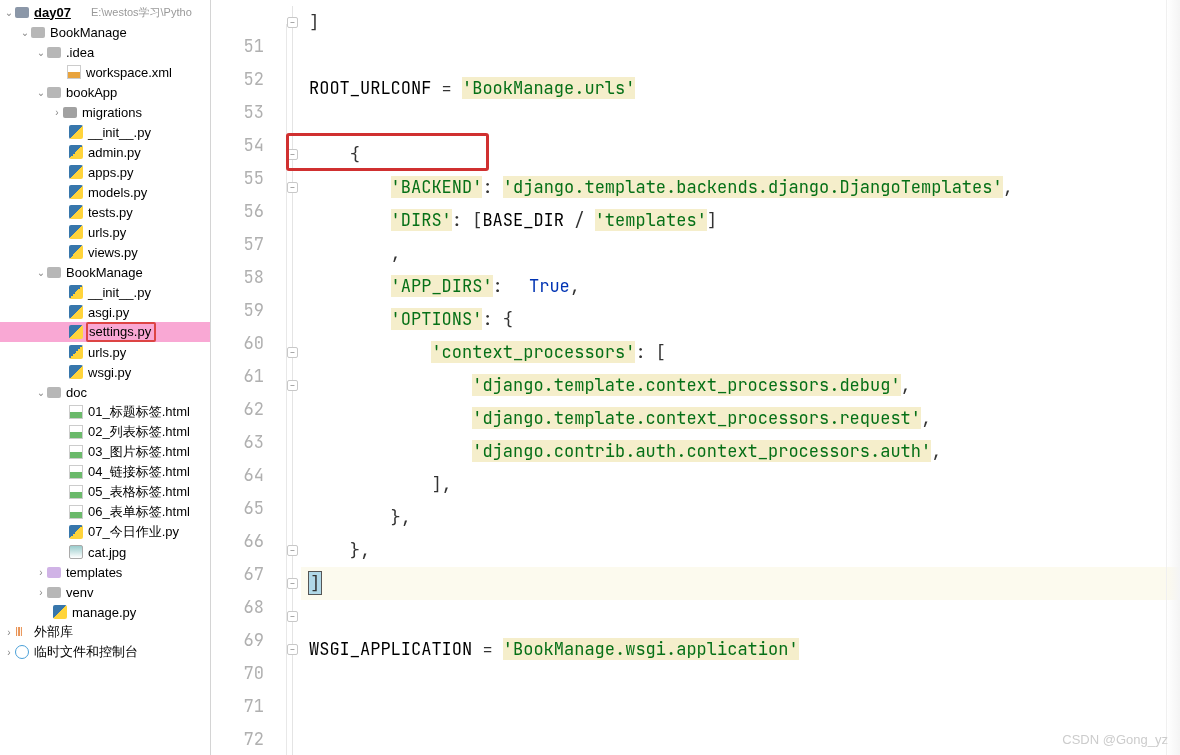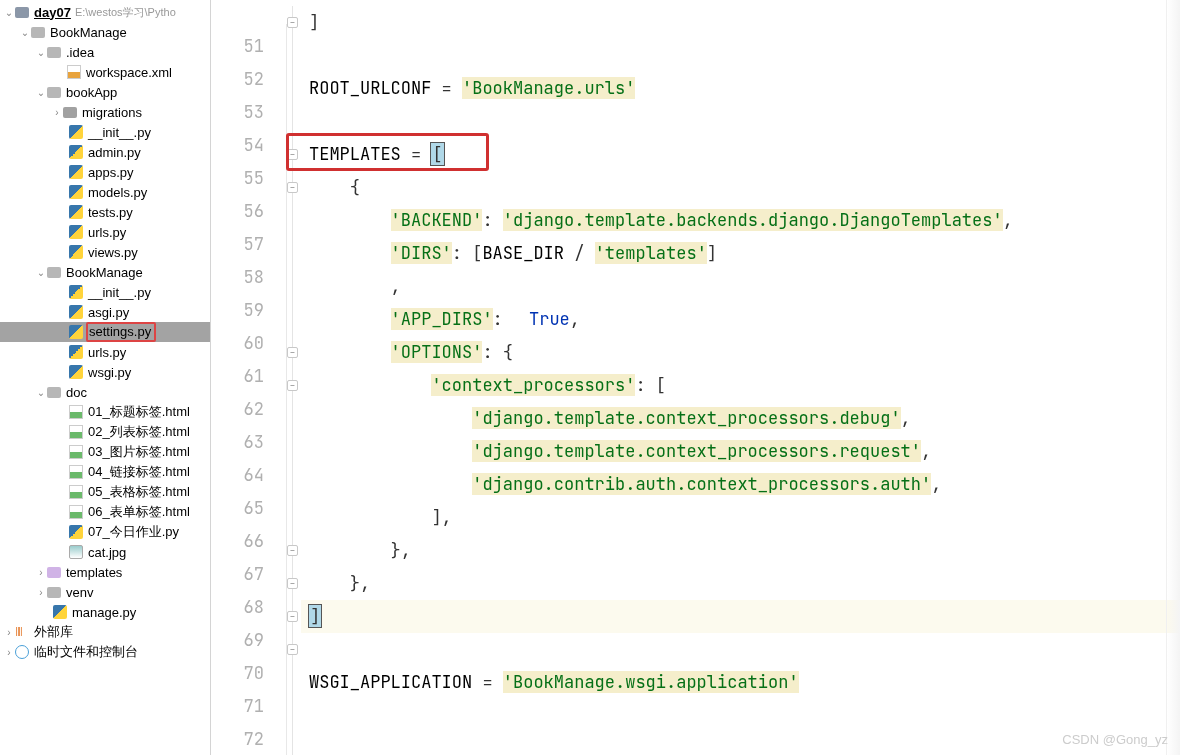--- a/index.html
+++ b/index.html
@@ -2,39 +2,39 @@
 <html><head>
 <meta charset="utf-8">
 <style>
 * { box-sizing: border-box; margin: 0; padding: 0; }
 body { font-family: "Segoe UI", Arial, sans-serif; font-size: 13px; background: #fff; color: #333; overflow: hidden; width: 1180px; height: 755px; position: relative; }
 .container { display: flex; height: 100%; }
 
 
 .sidebar { width: 211px; background: #fff; border-right: 1px solid #d4d4d4; overflow: hidden; padding-top: 2px; }
 .tree-item { display: flex; align-items: center; height: 20px; white-space: nowrap; cursor: pointer; padding-right: 4px; }
-.tree-item.selected { background: #a3a3a3; }
+.tree-item.selected { background: #f9a8d4; }
 .arrow { width: 10px; text-align: center; color: #888; font-size: 10px; user-select: none; flex-shrink: 0; }
 .ficon { width: 16px; height: 16px; margin-right: 4px; display: inline-flex; align-items: center; justify-content: center; font-size: 11px; flex-shrink: 0; }
 .folder-icon { background: #b7b7b7; border-radius: 2px; width: 14px; height: 11px; position: relative; }
 .folder-icon.proj { background: #8b97a8; }
 .folder-icon.pkg { background: #a1a1a1; }
 .folder-icon.tpl { background: #d0b3e6; }
 .py-icon { width: 14px; height: 14px; background: linear-gradient(135deg,#3776ab 50%,#ffd43b 50%); border-radius: 2px; }
 .xml-icon { width: 14px; height: 14px; background: #fff; border: 1px solid #ccc; position: relative; }
 .xml-icon::after { content:""; position:absolute; bottom:0; left:0; right:0; height:6px; background:#e8a33d; }
 .html-icon { width: 14px; height: 14px; background: #fff; border:1px solid #ccc; position: relative; }
 .html-icon::after { content:""; position:absolute; bottom:0; left:0; right:0; height:6px; background:#6bb96b; }
 .img-icon { width: 14px; height: 14px; background: linear-gradient(#9cc,#fff); border:1px solid #aaa; border-radius:2px; }
 .lib-icon { width: 14px; height: 14px; }
 .lib-icon::before { content:"‖‖"; color:#e89050; font-size:12px; letter-spacing:-2px; }
 .scratch-icon { width:14px; height:14px; border:1.5px solid #4aa0d8; border-radius:50%; }
 .label { color: #000; }
 .label.bold { font-weight: bold; text-decoration: underline; }
-.path-note { color: #999; font-size: 11px; margin-left: 4px; overflow: hidden; }
+.path-note { color: #999; font-size: 11px; margin-left: 20px; overflow: hidden; }
 .boxed { border: 2px solid #d44; border-radius: 2px; padding: 0 3px 1px 1px; margin-left: -2px; }
 
 
 .editor { flex: 1; display: flex; background: #fff; font-family: "JetBrains Mono","Consolas",monospace; font-size: 17px; position: relative; }
 .gutter { width: 76px; border-right: 1px solid #e8e8e8; padding-top: 6px; text-align: right; color: #b0b0b0; user-select:none;margin-top:24px; }
 .gutter .ln { height: 33px; line-height: 33px; padding-right: 22px; }
 .fold-col { width: 14px; position: relative; padding-top: 6px; }
 .fold-col .fm { height: 33px; position: relative; }
 .fold-col .fm::before { content:""; position:absolute; left:5px; top:0; bottom:0; width:1px; background:#e4e4e4; }
 .fold-marker { position:absolute; left:0; top:11px; width:11px; height:11px; background:#fff; border:1px solid #c8c8c8; border-radius:2px; font-size:9px; line-height:9px; text-align:center; color:#888; }
@@ -339,21 +339,20 @@
         </div>
       <div class="fm"></div>
         <div class="fm"></div>
         <div class="fm"></div>
     </div>
     <div class="code">
       <div class="line"><span>]</span></div>
       <div class="line"></div>
       <div class="line"><span class="s-id">ROOT_URLCONF</span><span> = </span><span class="s-str s-hl">'BookManage.urls'</span></div>
       <div class="line"></div>
-      <div class="line"><span class="s-id">TEMPLATES</span><span> = </span><span class="cursor-box">[</span></div>
       <div class="line"><span>    {</span></div>
       <div class="line"><span>        </span><span class="s-str s-hl">'BACKEND'</span><span>: </span><span class="s-str s-hl">'django.template.backends.django.DjangoTemplates'</span><span>,</span></div>
       <div class="line"><span>        </span><span class="s-str s-hl">'DIRS'</span><span>: [</span><span class="s-id">BASE_DIR</span><span> / </span><span class="s-str s-hl">'templates'</span><span>]</span></div>
       <div class="line"><span>        ,</span></div>
       <div class="line"><span>        </span><span class="s-str s-hl">'APP_DIRS'</span><span>: </span><span class="s-bool">True</span><span>,</span></div>
       <div class="line"><span>        </span><span class="s-str s-hl">'OPTIONS'</span><span>: {</span></div>
       <div class="line"><span>            </span><span class="s-str s-hl">'context_processors'</span><span>: [</span></div>
       <div class="line"><span>                </span><span class="s-str s-hl">'django.template.context_processors.debug'</span><span>,</span></div>
       <div class="line"><span>                </span><span class="s-str s-hl">'django.template.context_processors.request'</span><span>,</span></div>
       <div class="line"><span>                </span><span class="s-str s-hl">'django.contrib.auth.context_processors.auth'</span><span>,</span></div>

